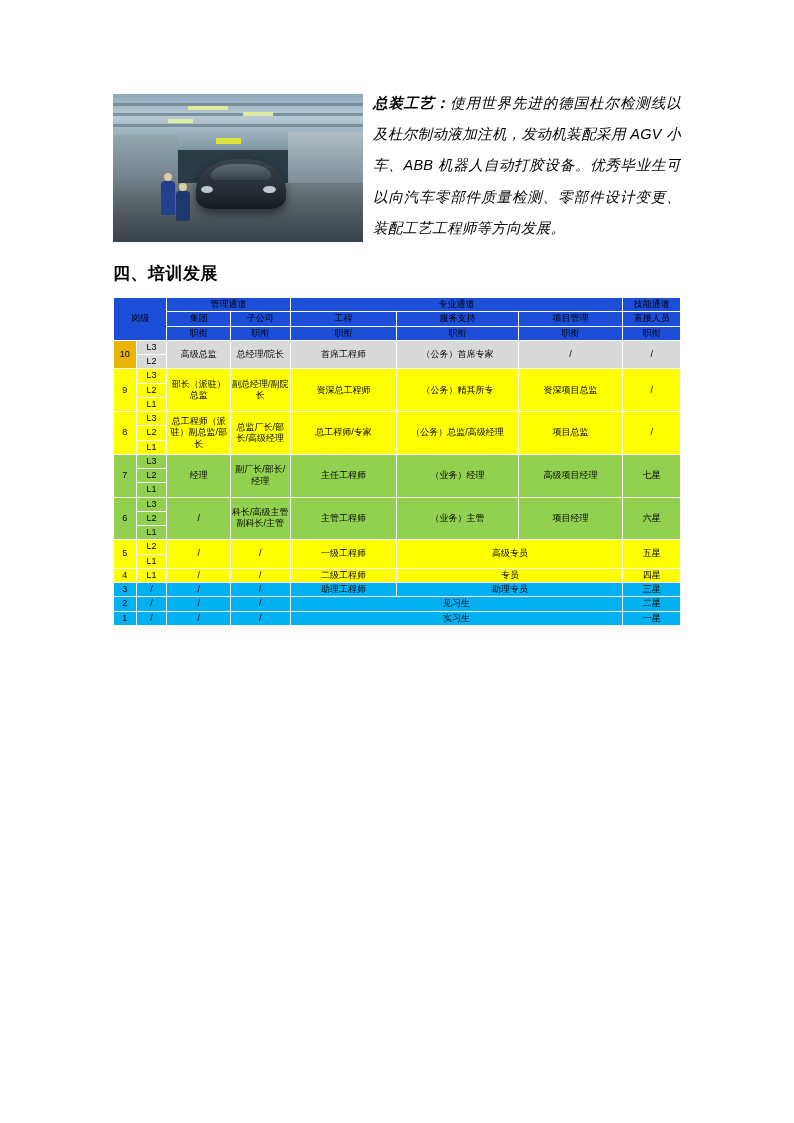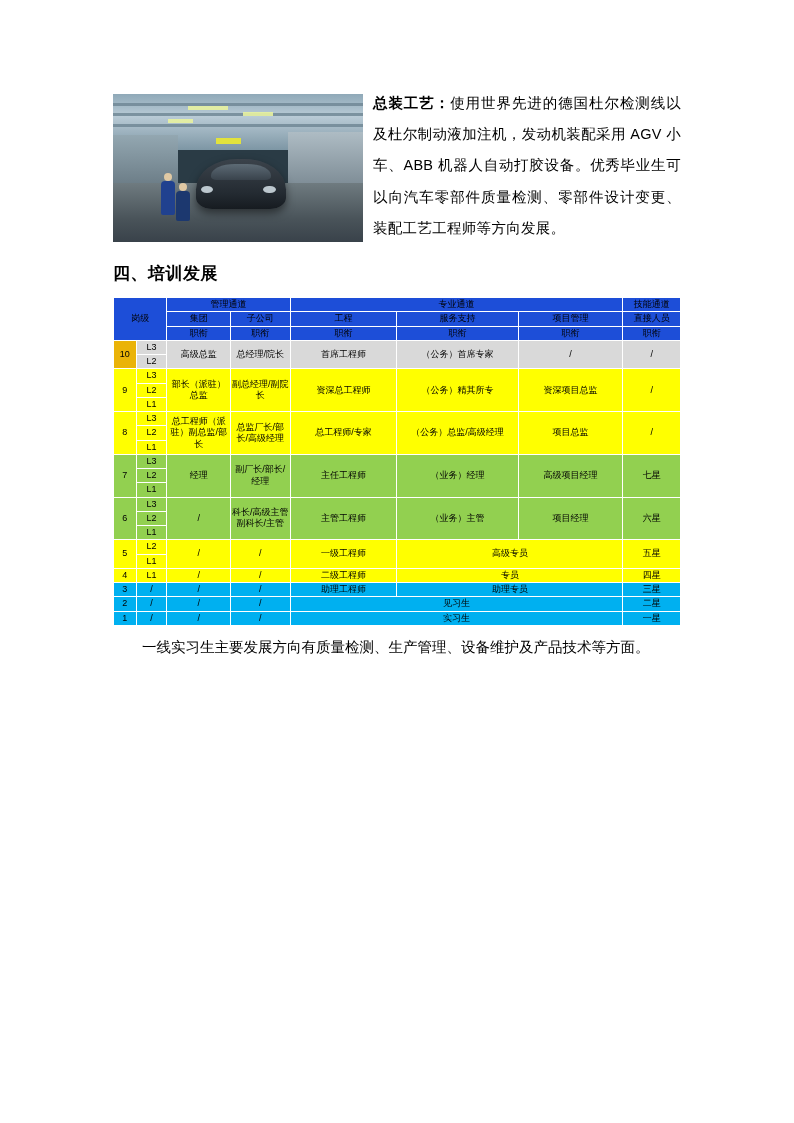--- a/index.html
+++ b/index.html
@@ -21,20 +21,21 @@
   .content {
     position: absolute;
     left: 113px;
     top: 88px;
     width: 568px;
   }
 
   
   .intro-block {
     overflow: hidden;
+    font-style: italic;
   }
   .photo {
     float: left;
     width: 250px;
     height: 148px;
     margin: 6px 10px 2px 0;
     position: relative;
     overflow: hidden;
     background: #2a3b45;
   }
@@ -337,15 +338,14 @@
           <td class="c-blue">1</td>
           <td class="c-blue">/</td>
           <td class="c-blue">/</td>
           <td class="c-blue">/</td>
           <td class="c-blue" colspan="3">实习生</td>
           <td class="c-blue">一星</td>
         </tr>
       </tbody>
     </table>
 
-    <p class="note">一线实习生主要发展方向有质量检测、生产管理、设备维护及产品技术等方面。</p>
   </div>
 </div>
 
 </body></html>

